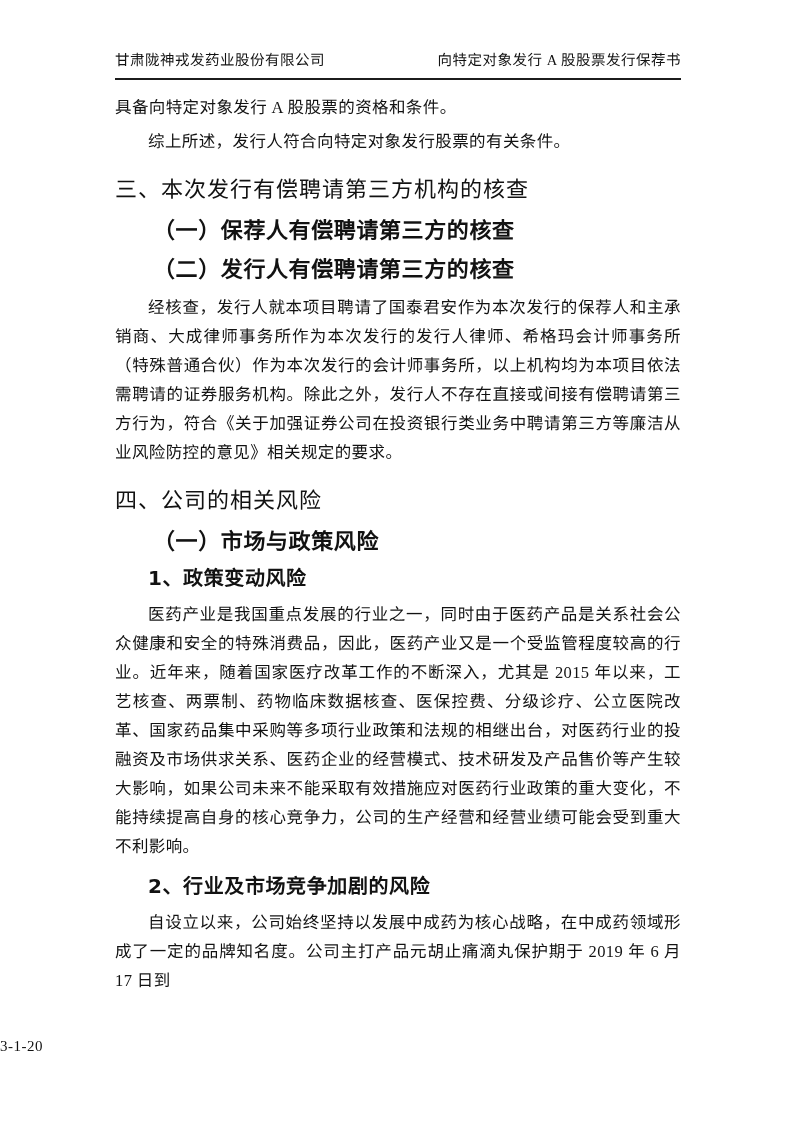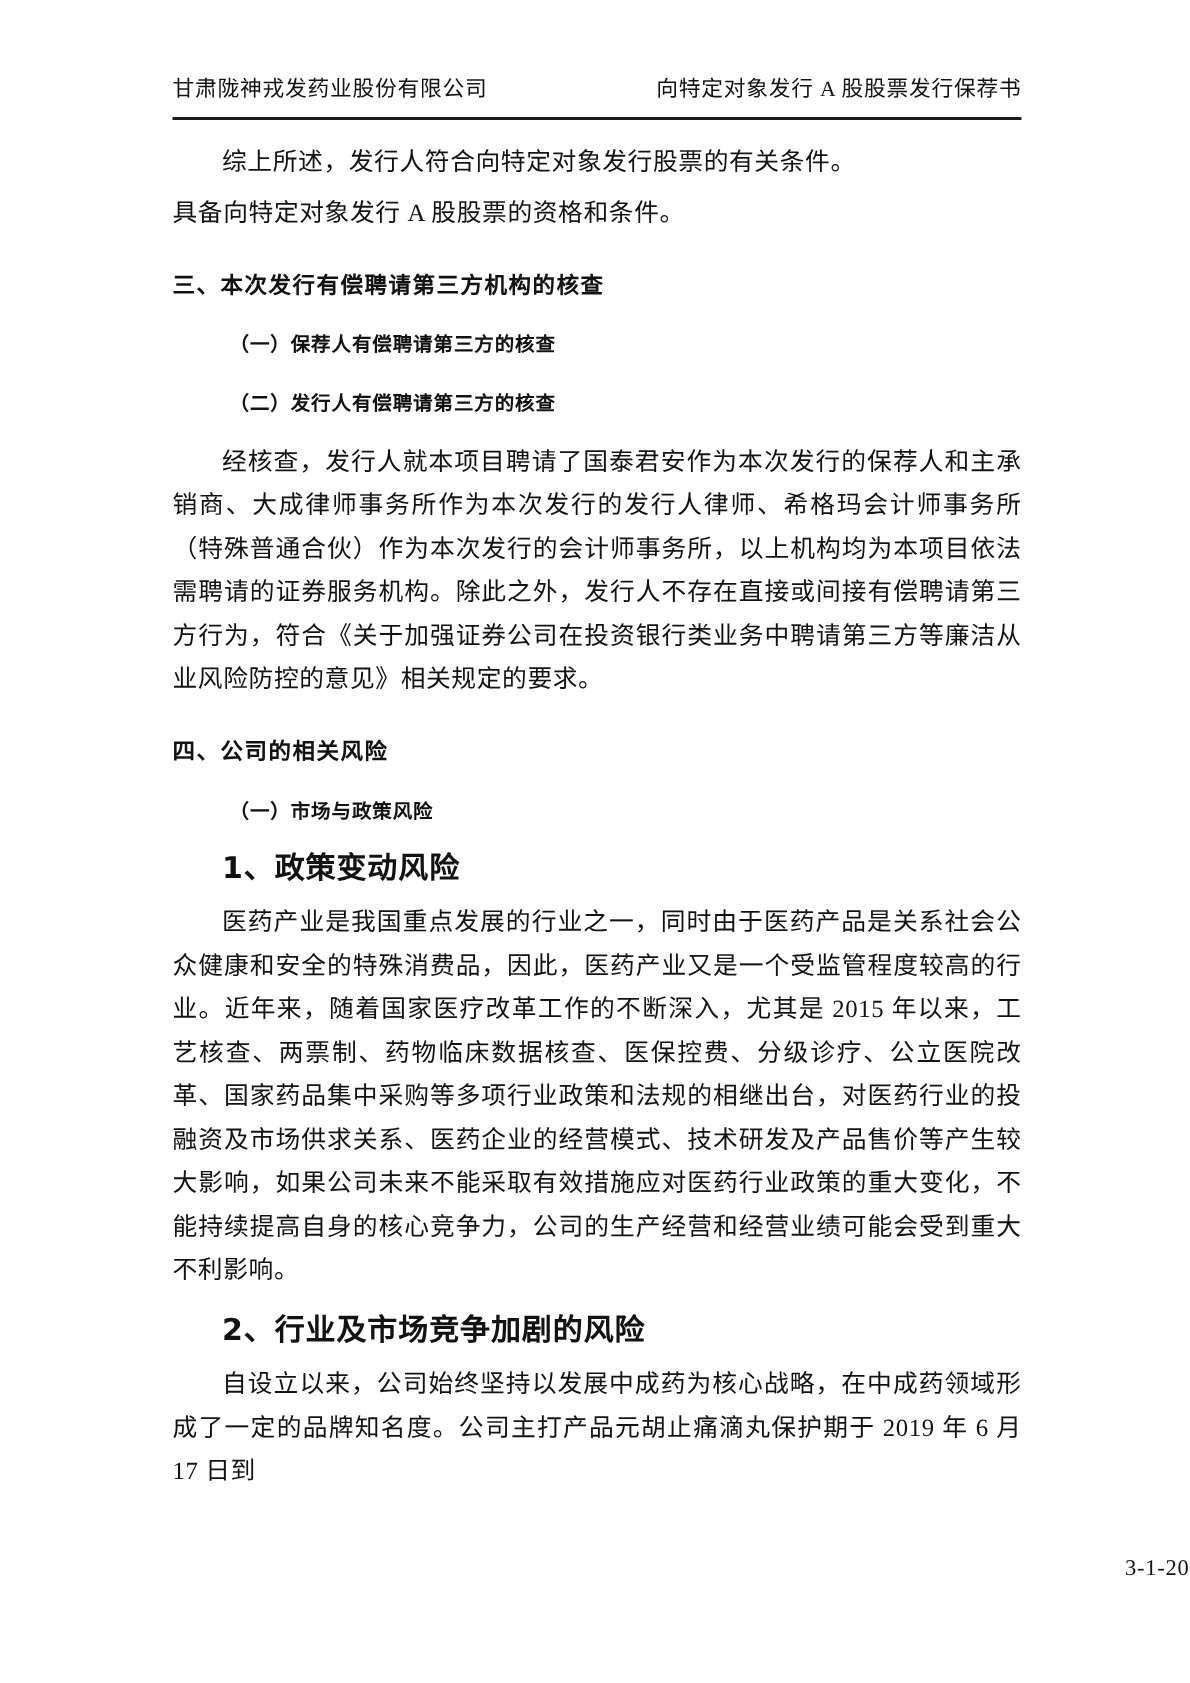--- a/index.html
+++ b/index.html
@@ -40,69 +40,69 @@
     letter-spacing: 0.4px;
     text-align: justify;
     text-indent: 2em;
     margin: 5px 0;
   }
   .para.cont {
     text-indent: 0;
   }
   .h1 {
     font-family: "DejaVu Sans", sans-serif;
-    font-weight: 700;
-    font-size: 15px;
+    font-weight: 400;
+    font-size: 22px;
     line-height: 26px;
     letter-spacing: 1px;
     margin: 21px 0 13px 0;
   }
   .h2 {
     font-family: "DejaVu Sans", sans-serif;
     font-weight: 700;
-    font-size: 13px;
+    font-size: 22px;
     line-height: 23px;
     letter-spacing: 0.6px;
     margin: 16px 0 12px 0;
     padding-left: 38px;
   }
   .h3 {
     font-family: "DejaVu Sans", sans-serif;
     font-weight: 700;
     font-size: 20px;
     line-height: 23px;
     letter-spacing: 0.6px;
     margin: 14px 0 10px 0;
     padding-left: 33px;
   }
   .doc-footer {
     position: absolute;
     left: 0;
     right: 0;
     top: 1036px;
-    text-align: right;
+    text-align: left;
     font-family: "Liberation Serif", serif;
     font-size: 15px;
     line-height: 20px;
     letter-spacing: 0.5px;
   }
 </style>
 </head>
 <body>
 
 <div class="page">
 
   <div class="doc-header">
     <span>甘肃陇神戎发药业股份有限公司</span>
     <span>向特定对象发行 A 股股票发行保荐书</span>
   </div>
 
   <div class="doc-body">
+    <p class="para cont">具备向特定对象发行 A 股股票的资格和条件。</p>
     <p class="para">综上所述，发行人符合向特定对象发行股票的有关条件。</p>
-    <p class="para cont">具备向特定对象发行 A 股股票的资格和条件。</p>
     <div class="h1">三、本次发行有偿聘请第三方机构的核查</div>
     <div class="h2">（一）保荐人有偿聘请第三方的核查</div>
     <div class="h2">（二）发行人有偿聘请第三方的核查</div>
     <p class="para">经核查，发行人就本项目聘请了国泰君安作为本次发行的保荐人和主承销商、大成律师事务所作为本次发行的发行人律师、希格玛会计师事务所（特殊普通合伙）作为本次发行的会计师事务所，以上机构均为本项目依法需聘请的证券服务机构。除此之外，发行人不存在直接或间接有偿聘请第三方行为，符合《关于加强证券公司在投资银行类业务中聘请第三方等廉洁从业风险防控的意见》相关规定的要求。</p>
     <div class="h1">四、公司的相关风险</div>
     <div class="h2">（一）市场与政策风险</div>
     <div class="h3">1、政策变动风险</div>
     <p class="para">医药产业是我国重点发展的行业之一，同时由于医药产品是关系社会公众健康和安全的特殊消费品，因此，医药产业又是一个受监管程度较高的行业。近年来，随着国家医疗改革工作的不断深入，尤其是 2015 年以来，工艺核查、两票制、药物临床数据核查、医保控费、分级诊疗、公立医院改革、国家药品集中采购等多项行业政策和法规的相继出台，对医药行业的投融资及市场供求关系、医药企业的经营模式、技术研发及产品售价等产生较大影响，如果公司未来不能采取有效措施应对医药行业政策的重大变化，不能持续提高自身的核心竞争力，公司的生产经营和经营业绩可能会受到重大不利影响。</p>
     <div class="h3">2、行业及市场竞争加剧的风险</div>
     <p class="para">自设立以来，公司始终坚持以发展中成药为核心战略，在中成药领域形成了一定的品牌知名度。公司主打产品元胡止痛滴丸保护期于 2019 年 6 月 17 日到</p>

